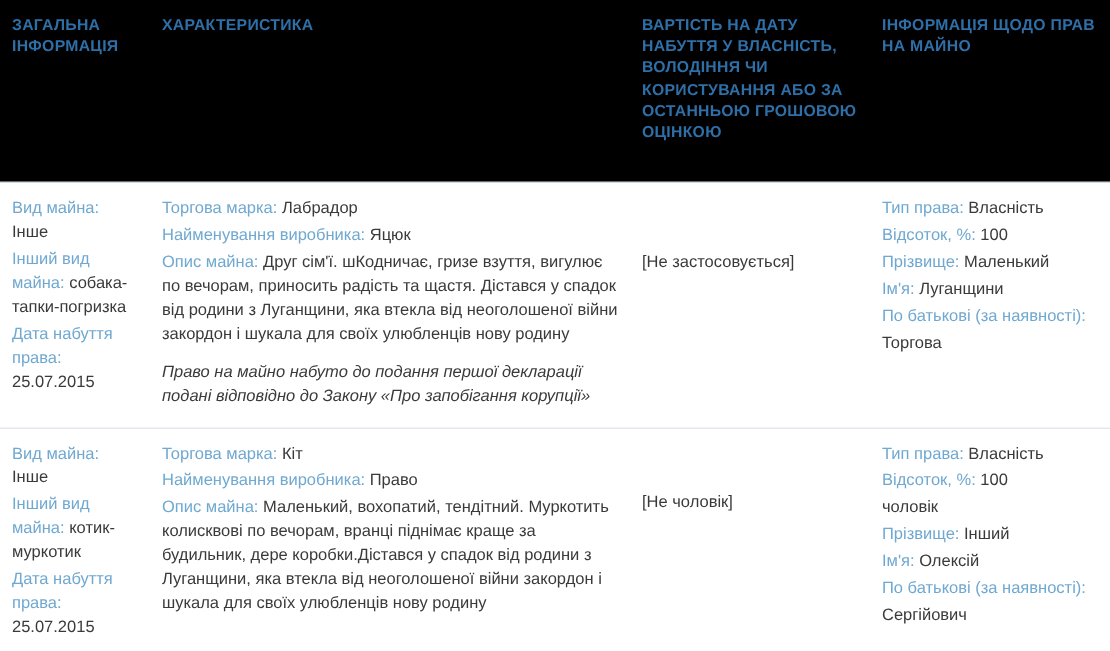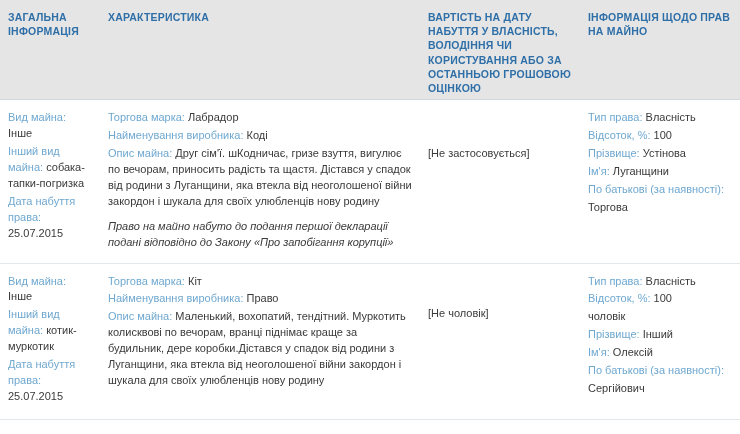--- a/index.html
+++ b/index.html
@@ -14,28 +14,28 @@
     font-size: 11px;
     color: #333333;
     overflow: hidden;
   }
   table.decl {
     width: 740px;
     border-collapse: collapse;
     table-layout: fixed;
   }
   table.decl th {
-    background: #e5e5e5;
+    background: #000000;
     color: #2f6fa8;
     font-size: 10.5px;
     font-weight: bold;
     text-transform: uppercase;
     text-align: left;
     vertical-align: top;
-    padding: 10px 8px 4px 8px;
+    padding: 10px 8px 26px 8px;
     letter-spacing: 0.2px;
     line-height: 1.35;
     border-bottom: 1px solid #cfd9e2;
   }
   table.decl td {
     vertical-align: top;
     padding: 10px 8px 12px 8px;
     border-bottom: 1px solid #e3e8ed;
     line-height: 1.45;
     font-size: 11px;
@@ -105,21 +105,21 @@
           <span class="val">25.07.2015</span>
         </div>
       </td>
       <td class="c2">
         <div class="fld">
           <span class="lbl">Торгова марка:</span>
           <span class="val">Лабрадор</span>
         </div>
         <div class="fld">
           <span class="lbl">Найменування виробника:</span>
-          <span class="val">Коді</span>
+          <span class="val">Яцюк</span>
         </div>
         <div class="fld">
           <span class="lbl">Опис майна:</span>
           <span class="val">Друг сім'ї. шКодничає, гризе взуття, вигулює по вечорам, приносить радість та щастя. Дістався у спадок від родини з Луганщини, яка втекла від неоголошеної війни закордон і шукала для своїх улюбленців нову родину</span>
         </div>
         <div class="para">Право на майно набуто до подання першої декларації подані відповідно до Закону «Про запобігання корупції»</div>
       </td>
       <td class="c3">
         <div class="c3inner">[Не застосовується]</div>
       </td>
@@ -127,21 +127,21 @@
         <div class="fld">
           <span class="lbl">Тип права:</span>
           <span class="val">Власність</span>
         </div>
         <div class="fld">
           <span class="lbl">Відсоток, %:</span>
           <span class="val">100</span>
         </div>
         <div class="fld">
           <span class="lbl">Прізвище:</span>
-          <span class="val">Устінова</span>
+          <span class="val">Маленький</span>
         </div>
         <div class="fld">
           <span class="lbl">Ім'я:</span>
           <span class="val">Луганщини</span>
         </div>
         <div class="fld">
           <span class="lbl">По батькові (за наявності):</span>
         </div>
         <div class="fld">Торгова</div>
       </td>

